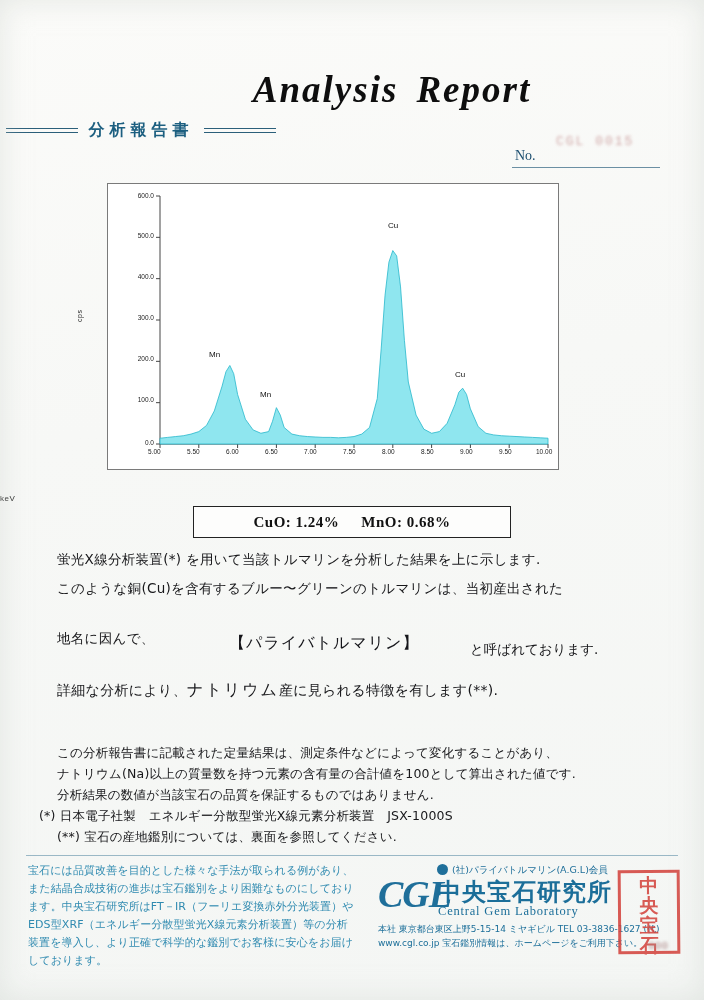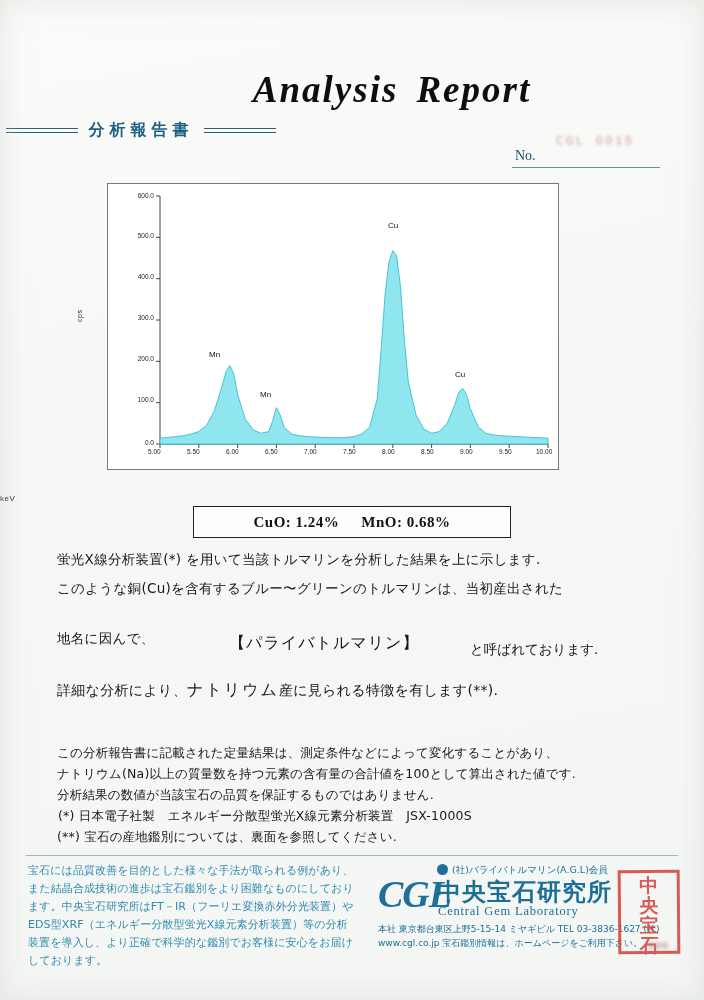--- a/index.html
+++ b/index.html
@@ -215,21 +215,21 @@
     position: absolute;
     font-family: "DejaVu Sans", sans-serif;
     font-size: 12.5px;
     color: #17171a;
     white-space: nowrap;
     letter-spacing: 0.2px;
   }
   .n1 { left: 57px; top: 745px; }
   .n2 { left: 57px; top: 766px; }
   .n3 { left: 57px; top: 787px; }
-  .n4 { left: 58px; top: 808px; }
+  .n4 { left: 39px; top: 808px; }
   .n5 { left: 57px; top: 829px; }
 
   
   .footer-rule {
     position: absolute;
     left: 26px;
     top: 855px;
     width: 652px;
     height: 1px;
     background: #9ab8c6;

